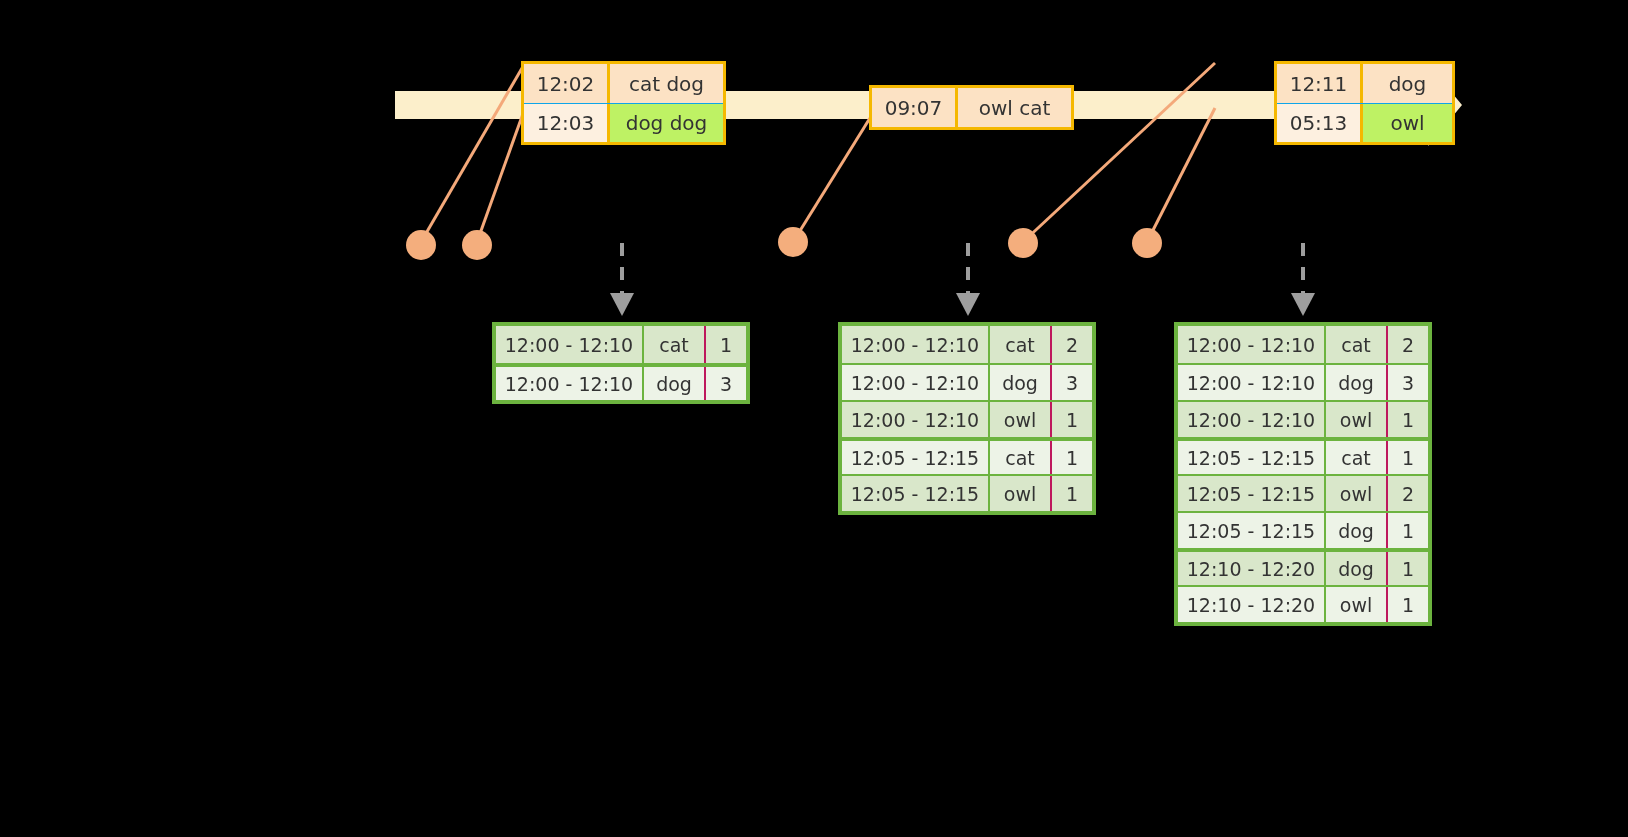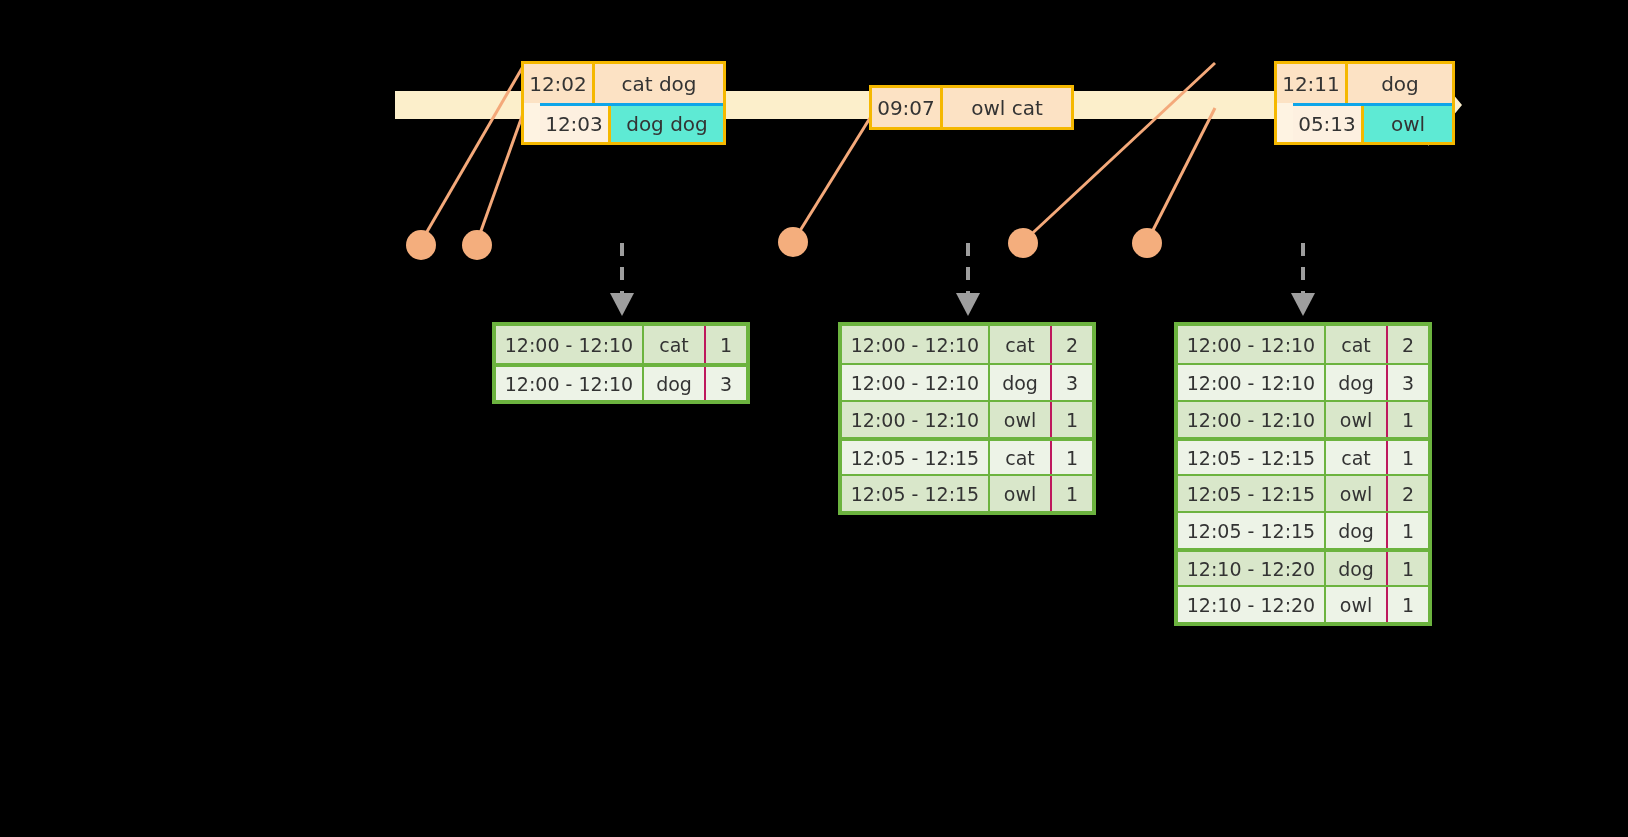--- a/index.html
+++ b/index.html
@@ -34,47 +34,46 @@
     border: 3px solid #F5B800;
     box-sizing: border-box;
     background: #FEF3E2;
   }
   .event-row {
     display: flex;
     height: 39px;
     box-sizing: border-box;
   }
   .event-row + .event-row {
-    border-top: 3px solid #0ea5e9;
-    margin-left: 16px;
+    border-top: 1px solid #0ea5e9;
   }
   .event-row.shade .ev-time,
   .event-row.shade .ev-payload {
     background: #FCE2C4;
   }
   .ev-time {
-    width: 71px;
+    width: 86px;
     display: flex;
     align-items: center;
     justify-content: center;
     font-size: 20px;
     color: #333333;
     border-right: 3px solid #F5B800;
     box-sizing: border-box;
     background: #FDF0E0;
   }
   .ev-payload {
     flex: 1;
     display: flex;
     align-items: center;
     justify-content: center;
     font-size: 20px;
     color: #333333;
     box-sizing: border-box;
-    background: #5eead4;
+    background: #bef264;
     padding: 0 12px;
   }
 
   
   .result-table {
     position: absolute;
     border: 4px solid #6CB33F;
     box-sizing: border-box;
     background: #FFFFFF;
   }

